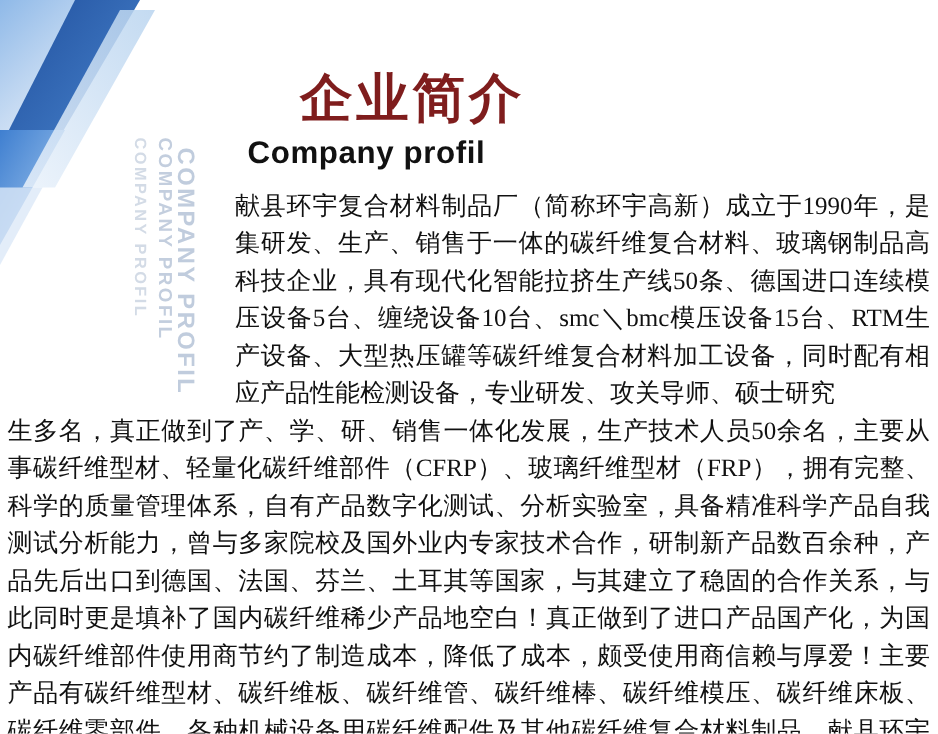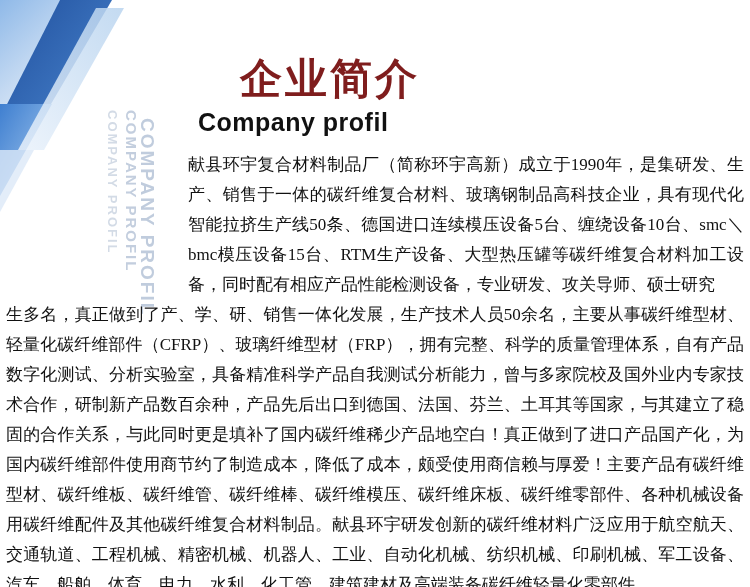--- a/index.html
+++ b/index.html
@@ -95,21 +95,21 @@
 
   
   .body-block {
     position: absolute;
     left: 6px;
     top: 150px;
     width: 738px;
   }
   .para {
     font-family: "Liberation Serif", "DejaVu Serif", serif;
-    font-size: 17px;
+    font-size: 20px;
     line-height: 30px;
     color: #111111;
     text-align: justify;
     text-justify: inter-ideograph;
     margin: 0;
     text-indent: 0;
   }
   .para.indented {
     
     padding-left: 182px;

